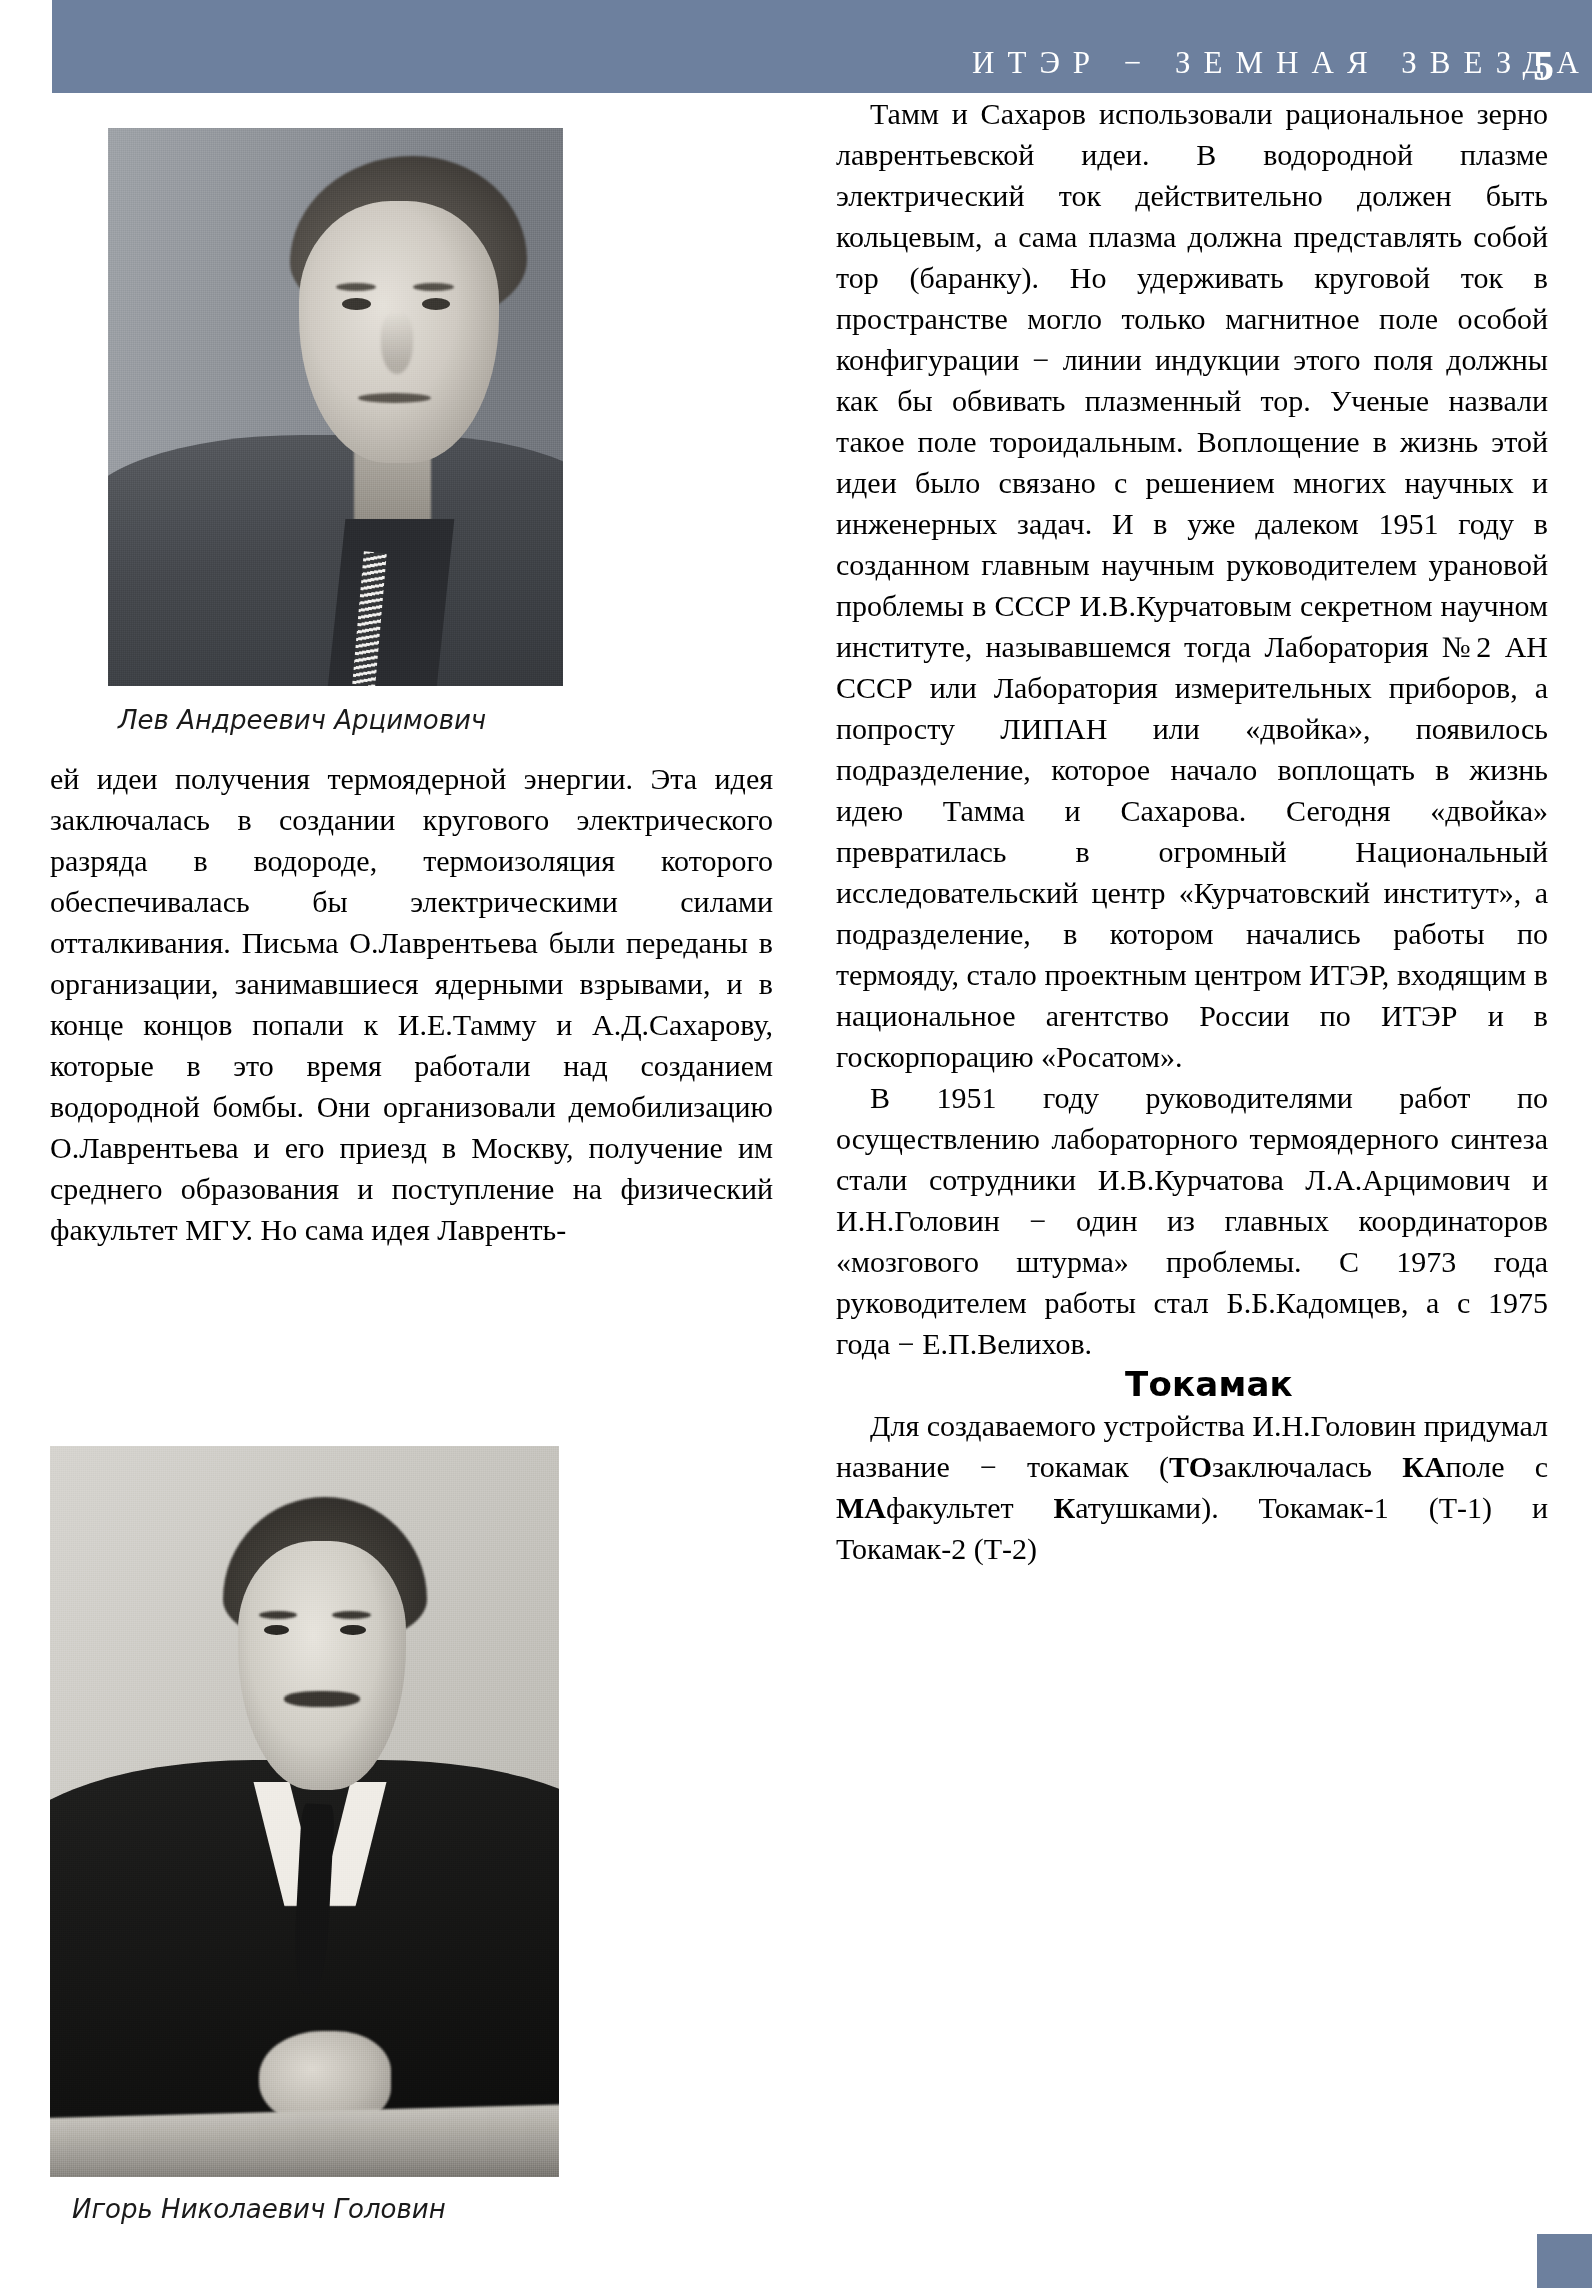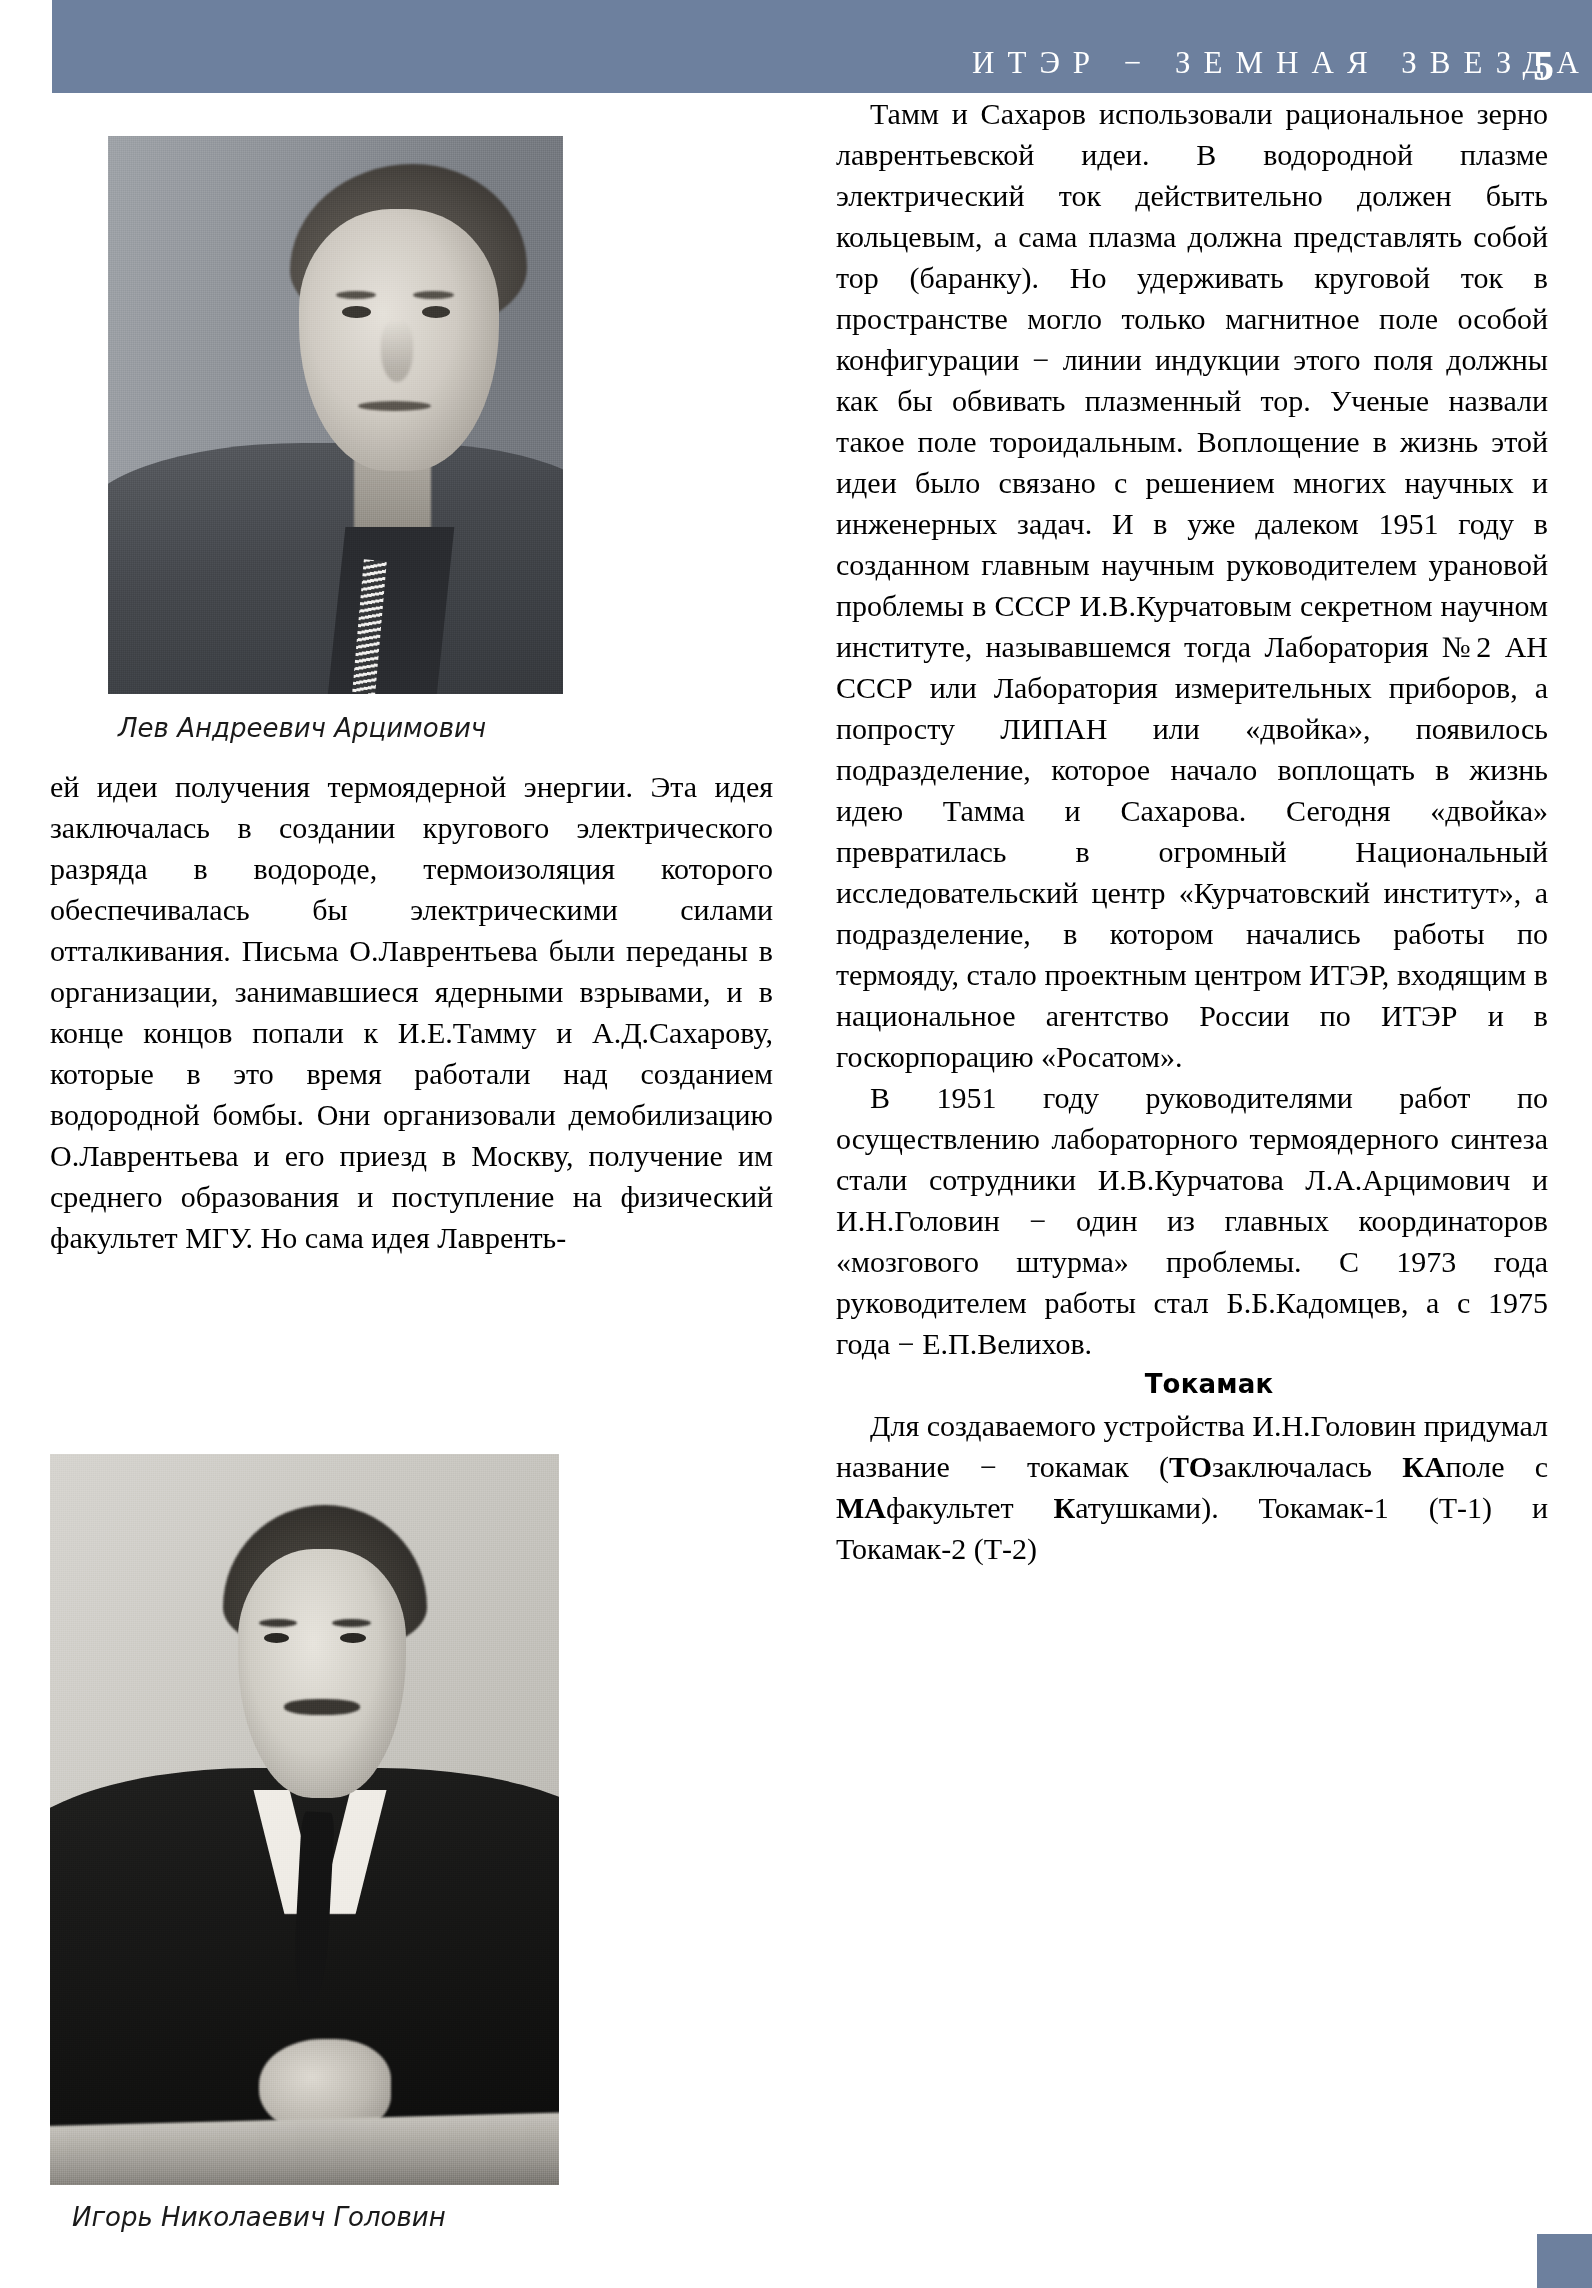--- a/index.html
+++ b/index.html
@@ -55,21 +55,21 @@
     position: absolute;
     left: 0;
     top: 93px;
     width: 1592px;
     height: 2196px;
   }
 
   .col-left {
     position: absolute;
     left: 50px;
-    top: 16px;
+    top: 8px;
     width: 731px;
     height: 1816px;
   }
   .col-right {
     position: absolute;
     left: 836px;
     top: 0;
     width: 712px;
     height: 2196px;
   }
@@ -366,21 +366,21 @@
   .right-text {
     left: 0px;
     top: 0px;
     width: 712px;
   }
 
   
   .section-heading {
     font-family: "DejaVu Sans", sans-serif;
     font-weight: 700;
-    font-size: 26px;
+    font-size: 34px;
     text-align: center;
     color: #000000;
     margin: 26px 0 4px 0;
     text-indent: 0;
     letter-spacing: 0.2px;
   }
 
   
   .corner-block {
     position: absolute;

